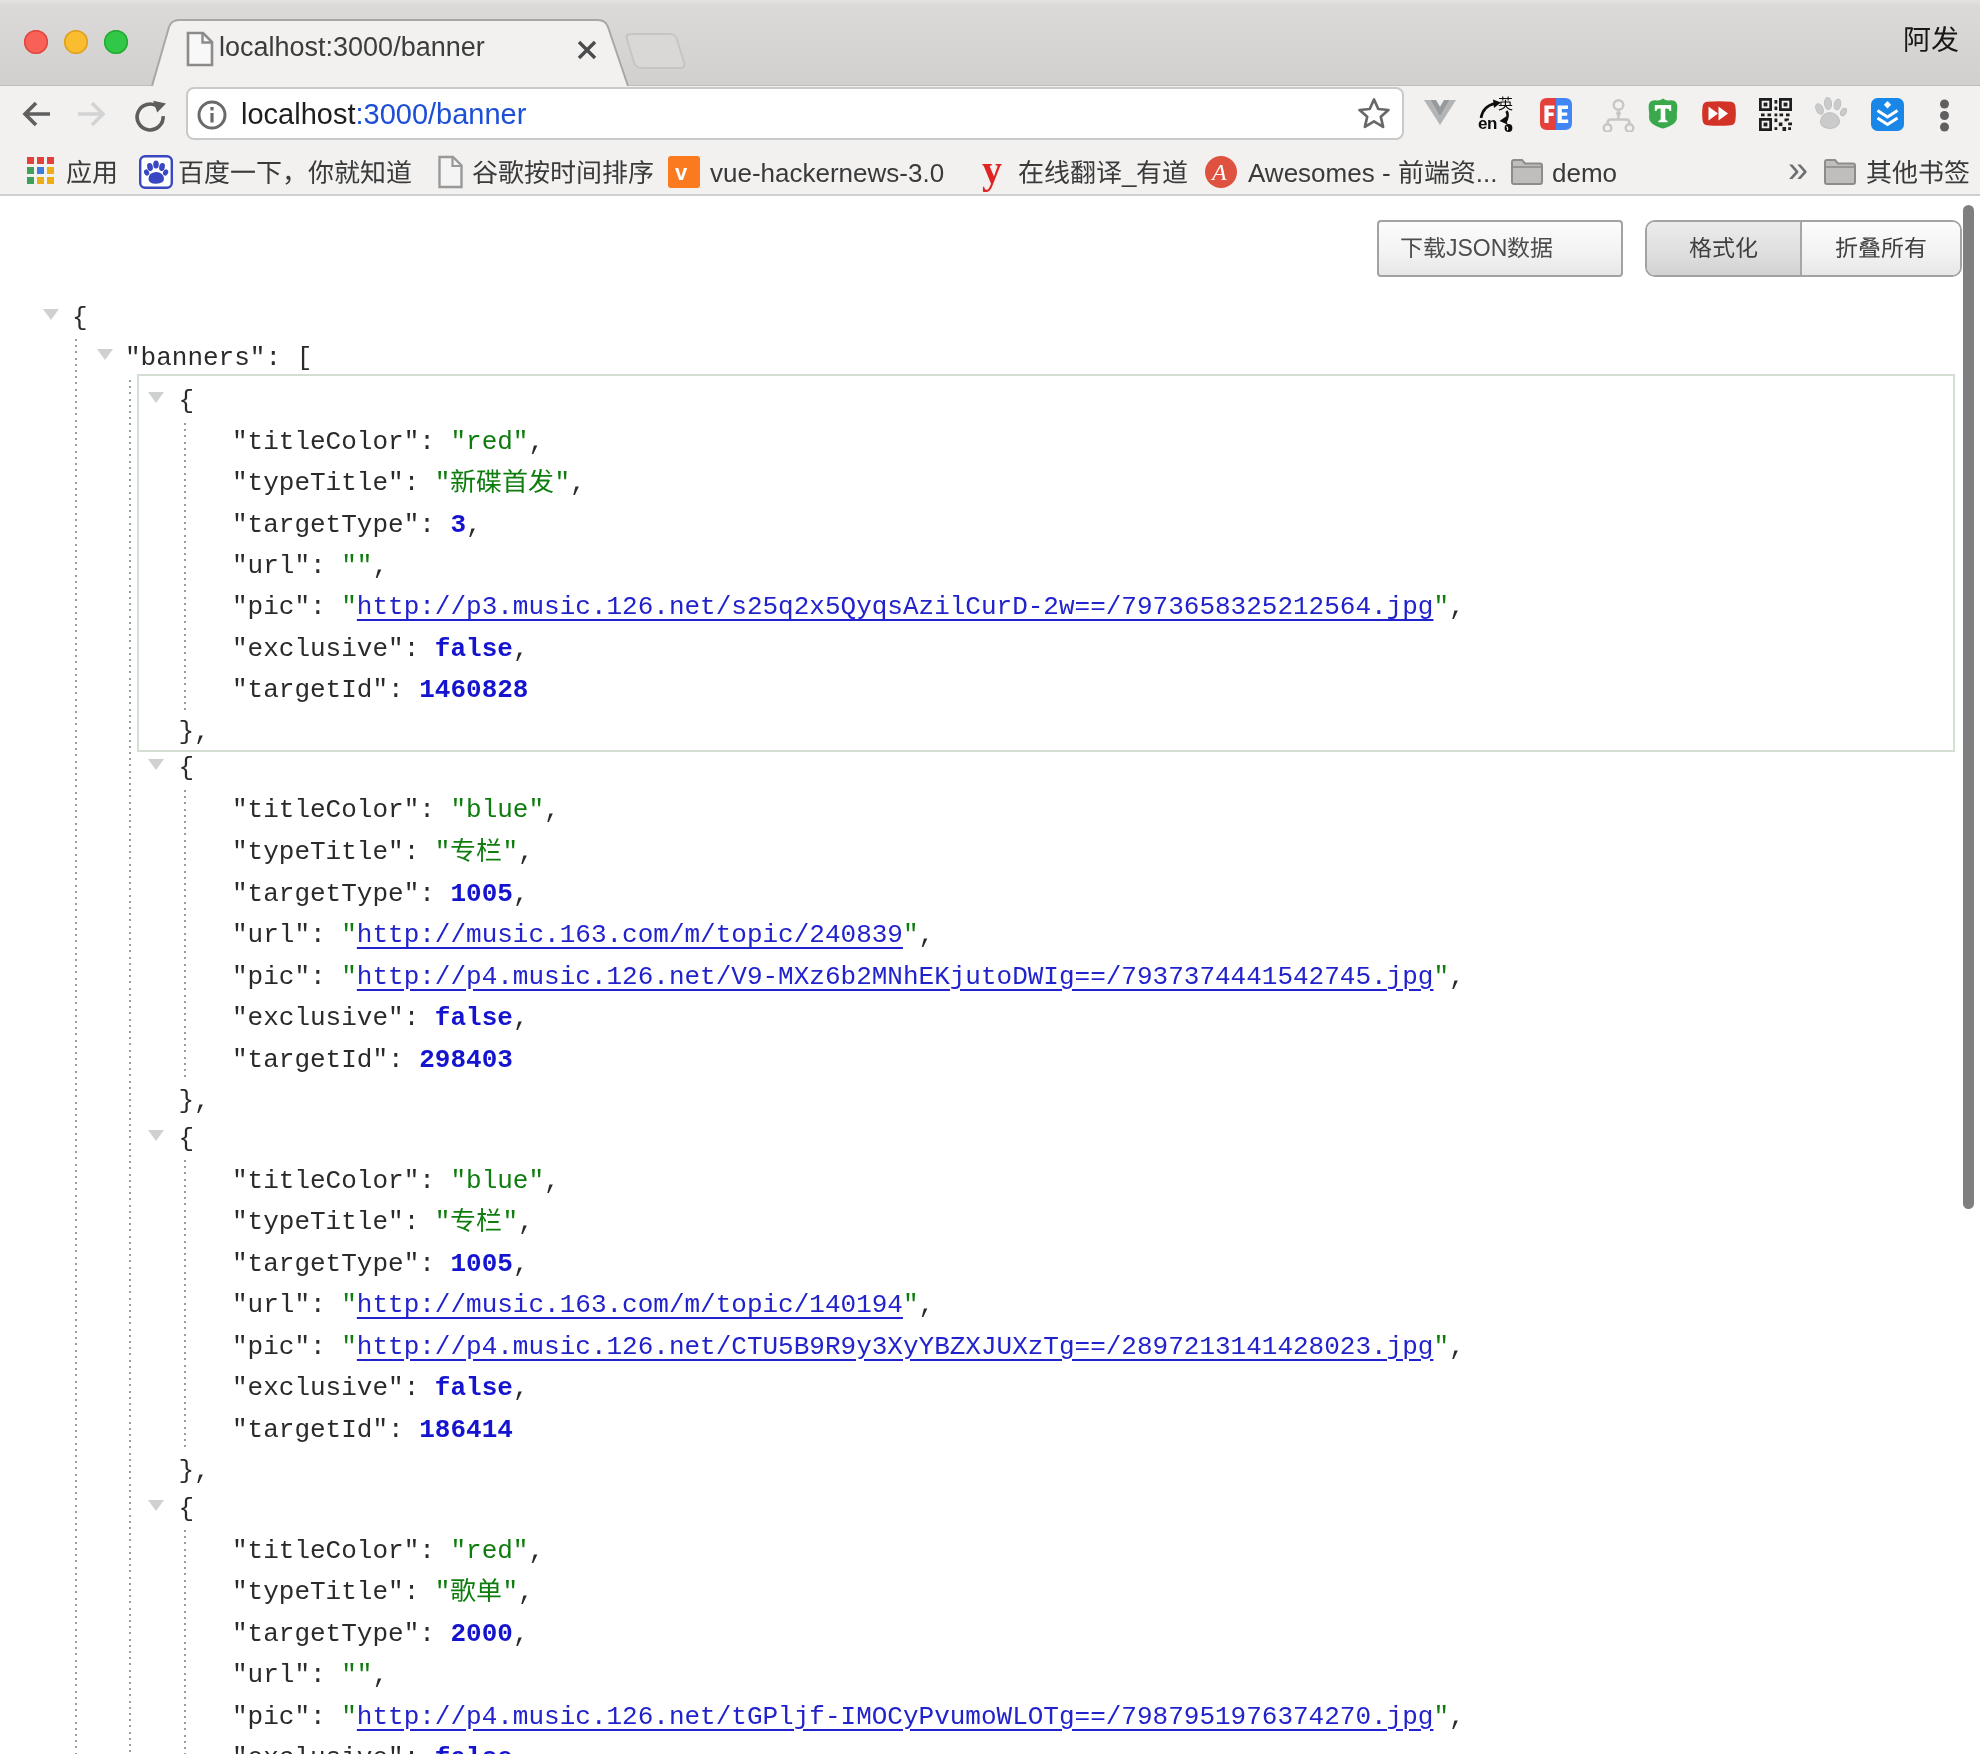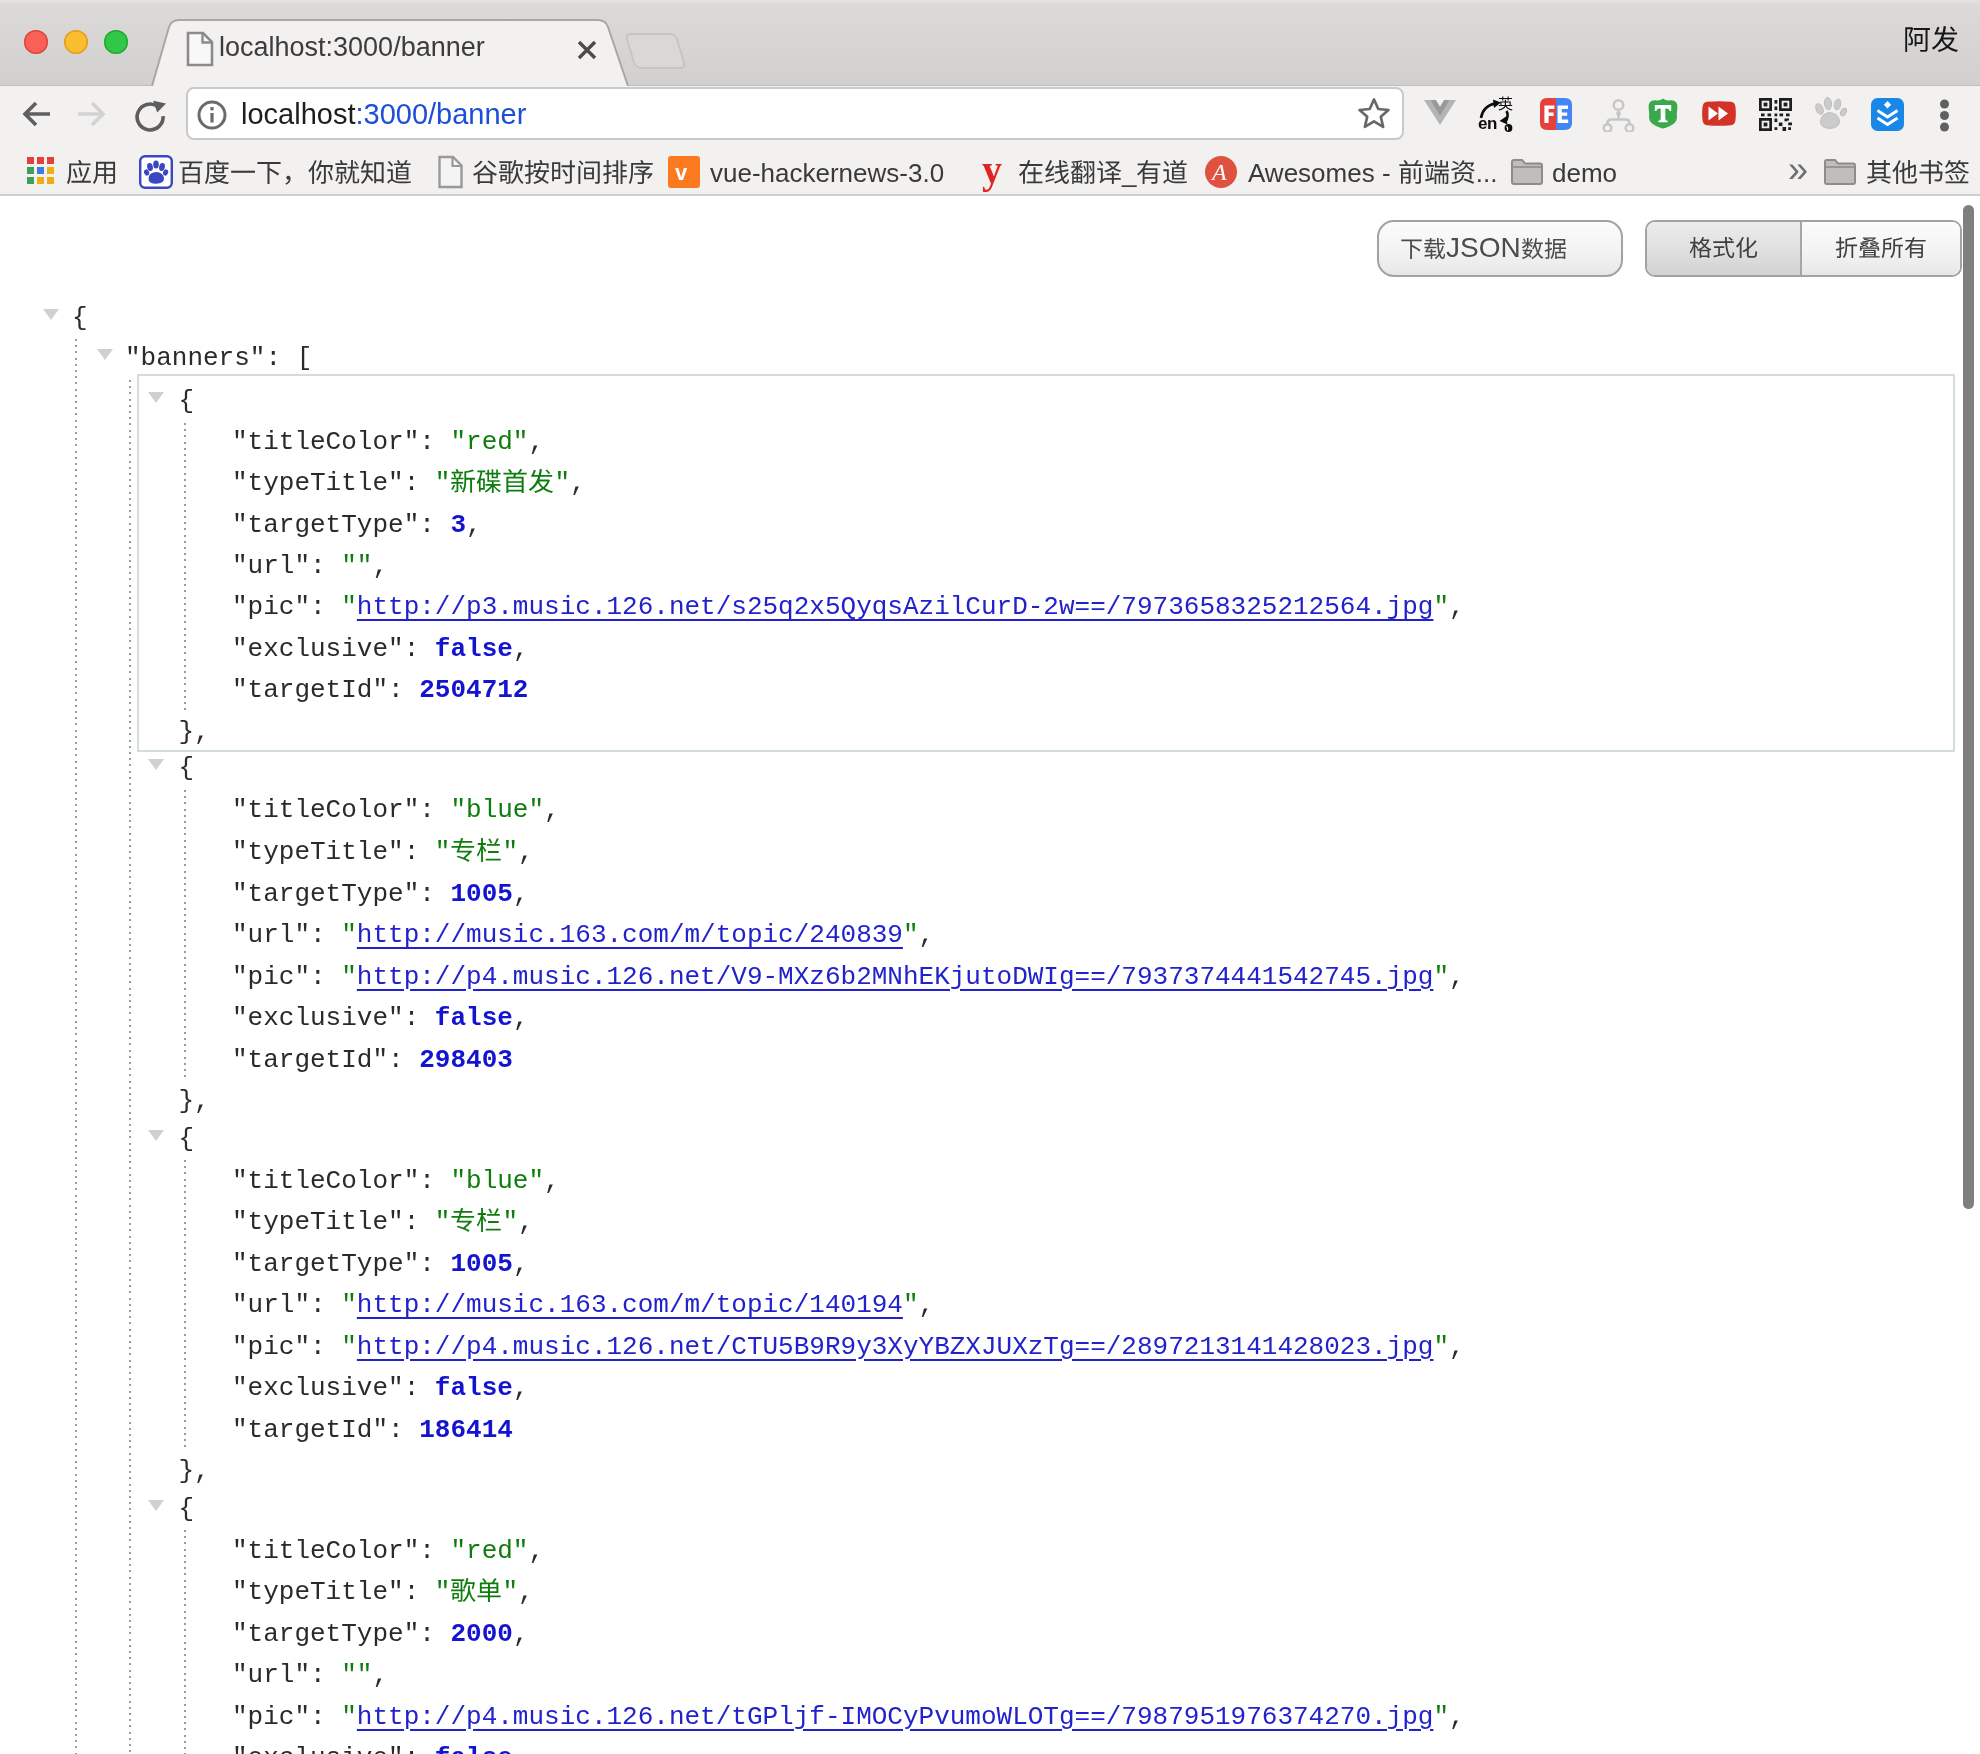--- a/index.html
+++ b/index.html
@@ -399,21 +399,21 @@
 <div class="bktext" style="left:1866px;top:158px"><svg class="cj" style="width:26px;height:26px;vertical-align:-3.12px" viewBox="0 0 1000 1000">
       <use href="#u5176"></use>
     </svg><svg class="cj" style="width:26px;height:26px;vertical-align:-3.12px" viewBox="0 0 1000 1000">
       <use href="#u4ED6"></use>
     </svg><svg class="cj" style="width:26px;height:26px;vertical-align:-3.12px" viewBox="0 0 1000 1000">
       <use href="#u4E66"></use>
     </svg><svg class="cj" style="width:26px;height:26px;vertical-align:-3.12px" viewBox="0 0 1000 1000">
       <use href="#u7B7E"></use>
     </svg></div>
 <div id="content"></div>
-<div class="abs" style="left:1377px;top:220px;width:246px;height:57px;border:2px solid #a2a2a2;border-radius:17px;background:linear-gradient(180deg,#fcfcfc 0%,#f3f3f3 55%,#e7e7e7 100%);text-align:left;padding-left:21px;line-height:52px;font-size:28px;color:#4c4c4c"><svg class="cj" style="width:23px;height:23px;vertical-align:-2.76px" viewBox="0 0 1000 1000">
+<div class="abs" style="left:1377px;top:220px;width:246px;height:57px;border:2px solid #a2a2a2;border-radius:4px;background:linear-gradient(180deg,#fcfcfc 0%,#f3f3f3 55%,#e7e7e7 100%);text-align:left;padding-left:21px;line-height:52px;font-size:23px;color:#4c4c4c"><svg class="cj" style="width:23px;height:23px;vertical-align:-2.76px" viewBox="0 0 1000 1000">
       <use href="#u4E0B"></use>
     </svg><svg class="cj" style="width:23px;height:23px;vertical-align:-2.76px" viewBox="0 0 1000 1000">
       <use href="#u8F7D"></use>
     </svg>JSON<svg class="cj" style="width:23px;height:23px;vertical-align:-2.76px" viewBox="0 0 1000 1000">
       <use href="#u6570"></use>
     </svg><svg class="cj" style="width:23px;height:23px;vertical-align:-2.76px" viewBox="0 0 1000 1000">
       <use href="#u636E"></use>
     </svg></div>
 <div class="abs" style="left:1645px;top:220px;width:317px;height:57px;border:2px solid #a2a2a2;border-radius:10px;overflow:hidden;display:flex">
     <div style="width:155px;height:100%;background:linear-gradient(180deg,#ececec 0%,#dedede 60%,#d2d2d2 100%);border-right:2px solid #a6a6a6;text-align:center;line-height:52px;font-size:23px;color:#3f3f3f"><svg class="cj" style="width:23px;height:23px;vertical-align:-2.76px" viewBox="0 0 1000 1000">
@@ -454,21 +454,21 @@
         <use href="#u789F"></use>
       </svg><svg class="cj" style="width:26px;height:26px;vertical-align:-3.5px" viewBox="0 0 1000 1000">
         <use href="#u9996"></use>
       </svg><svg class="cj" style="width:26px;height:26px;vertical-align:-3.5px" viewBox="0 0 1000 1000">
         <use href="#u53D1"></use>
       </svg>"</span>,</div>
 <div class="jline" style="left:232px;top:503.5px"><span>"targetType"</span>: <span class="num">3</span>,</div>
 <div class="jline" style="left:232px;top:545px"><span>"url"</span>: <span class="str">""</span>,</div>
 <div class="jline" style="left:232px;top:586px"><span>"pic"</span>: <span class="str">"</span><span class="lnk">http://p3.music.126.net/s25q2x5QyqsAzilCurD-2w==/7973658325212564.jpg</span><span class="str">"</span>,</div>
 <div class="jline" style="left:232px;top:627.5px"><span>"exclusive"</span>: <span class="num">false</span>,</div>
-<div class="jline" style="left:232px;top:669px"><span>"targetId"</span>: <span class="num">2504712</span></div>
+<div class="jline" style="left:232px;top:669px"><span>"targetId"</span>: <span class="num">1460828</span></div>
 <div class="jline" style="left:178.5px;top:710.5px">},</div>
 <div class="jline" style="left:178.5px;top:747px">{</div>
 <div class="tri" style="left:148px;top:759px"></div>
 <div class="jline" style="left:232px;top:789px"><span>"titleColor"</span>: <span class="str">"blue"</span>,</div>
 <div class="jline" style="left:232px;top:831px"><span>"typeTitle"</span>: <span class="str">"<svg class="cj" style="width:26px;height:26px;vertical-align:-3.5px" viewBox="0 0 1000 1000">
         <use href="#u4E13"></use>
       </svg><svg class="cj" style="width:26px;height:26px;vertical-align:-3.5px" viewBox="0 0 1000 1000">
         <use href="#u680F"></use>
       </svg>"</span>,</div>
 <div class="jline" style="left:232px;top:872.5px"><span>"targetType"</span>: <span class="num">1005</span>,</div>

